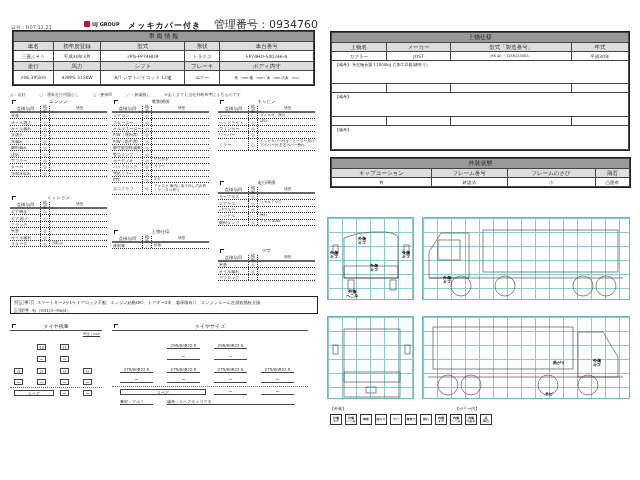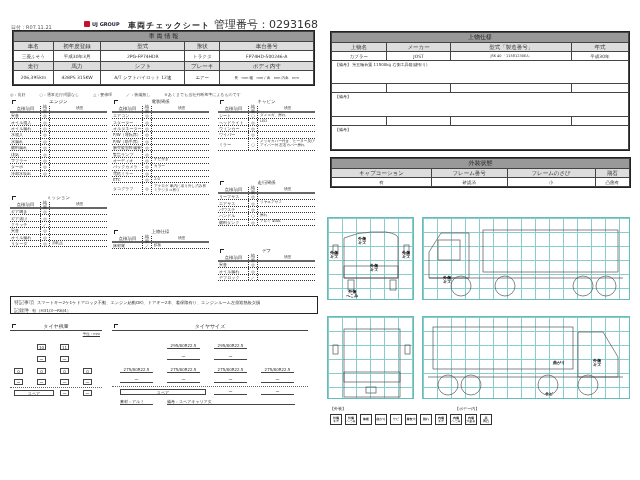--- a/index.html
+++ b/index.html
@@ -41,22 +41,22 @@
 .ikey{width:12px;height:11px;border:0.7px solid #333;font-size:3px;display:flex;align-items:center;justify-content:center;text-align:center;line-height:1;font-weight:bold;}
 </style>
 </head>
 <body>
 
 <div class="abs hdr-date">日付：R07.11.21</div>
 <div class="abs hdr-logo">
     <span class="logo-mark"></span>
     <span>UJ GROUP</span>
   </div>
-<div class="abs hdr-title">車両チェックシート</div>
-<div class="abs hdr-mgmt">管理番号：0293168</div>
+<div class="abs hdr-title">メッキカバー付き</div>
+<div class="abs hdr-mgmt">管理番号：0934760</div>
 
 <div class="abs box" style="left:12px;top:30px;width:303px;">
 <table class="tbl">
 <tbody>
         <tr>
           <th class="sec" colspan="5">車 両 情 報</th>
         </tr>
 <tr>
 <th class="col">車名</th>
 <th class="col">初年度登録</th>

